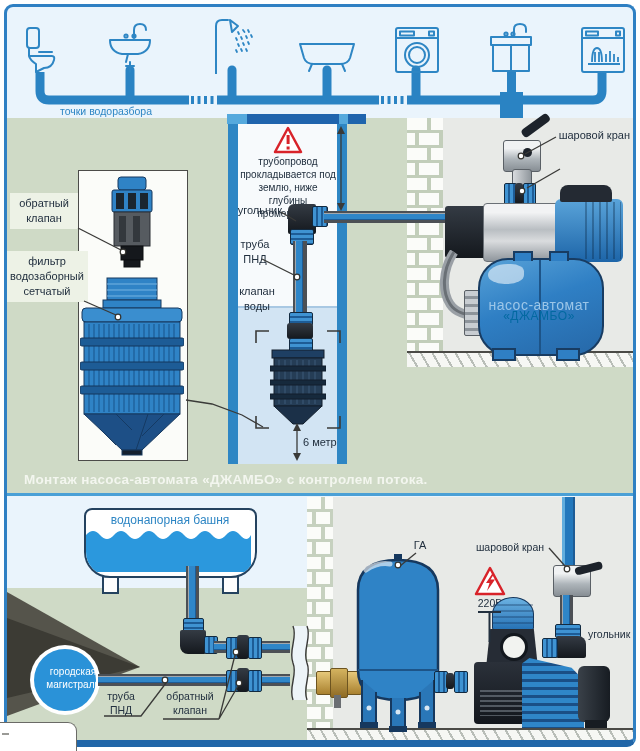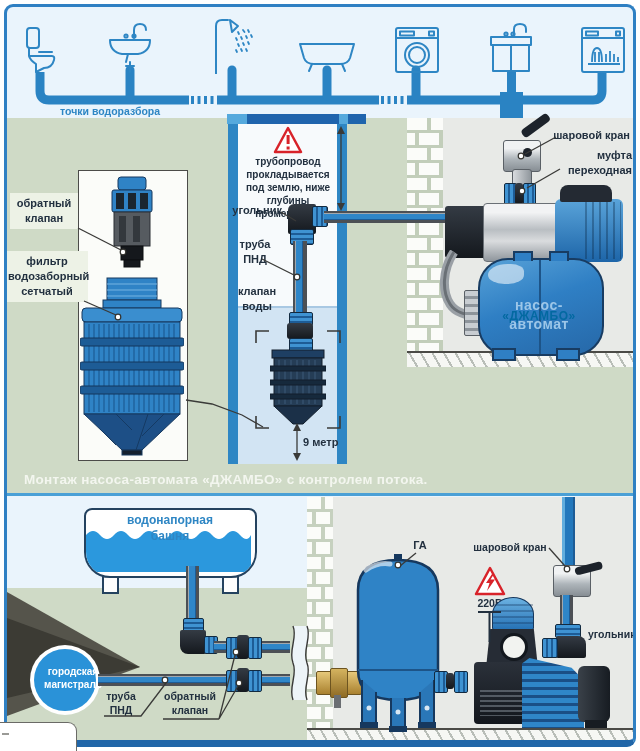--- a/index.html
+++ b/index.html
@@ -1,19 +1,19 @@
 <!DOCTYPE html>
 <html><head>
 <meta charset="utf-8">
 <style>
   html,body{margin:0;padding:0;background:#fff}
   .stage{position:relative;width:640px;height:751px;background:#fff;overflow:hidden;
          font-family:"Liberation Sans","DejaVu Sans",sans-serif;}
   .abs{position:absolute}
-  .lbl{position:absolute;font-weight:bold;color:#22303f;font-size:11px;line-height:1.35;text-align:center}
+  .lbl{position:absolute;font-weight:normal;color:#22303f;font-size:11px;line-height:1.35;text-align:center}
   .lbl-box{background:#edf2e6;padding:3px 2px}
   .blue-txt{color:#2e86c4}
   .pipe-h{position:absolute;height:12px;background:linear-gradient(180deg,#4c5055 0 2px,#a2a8ad 2px 3px,#2f86c8 3px 8px,#1d5c96 8px 9px,#4c5055 9px 12px)}
   .pipe-v{position:absolute;width:13px;background:linear-gradient(90deg,#4c5055 0 2px,#a2a8ad 2px 3px,#2f86c8 3px 9px,#1d5c96 9px 10px,#4c5055 10px 13px)}
   .nut{position:absolute;background:repeating-linear-gradient(90deg,#3f93d2 0 3px,#1d5c96 3px 5px);border:1px solid #122a40;border-radius:2px}
   .nut-v{position:absolute;background:repeating-linear-gradient(180deg,#3f93d2 0 3px,#1d5c96 3px 5px);border:1px solid #122a40;border-radius:2px}
   .dark-fit{position:absolute;background:linear-gradient(180deg,#343b44,#14181d);border-radius:3px}
   .metal{position:absolute;background:linear-gradient(180deg,#f0f2f3 0 25%,#aeb5ba 60%,#878e94 100%);border:1px solid #5a6066;border-radius:3px}
   .hatch{position:absolute;background:repeating-linear-gradient(60deg,#f6f7f4 0 8px,#b9beb8 8px 10px);border-top:2px solid #4a4a46}
   svg{display:block}
@@ -201,21 +201,21 @@
       <rect x="0" y="18" width="56" height="5" fill="#16293c"></rect>
       <rect x="0" y="32" width="56" height="5" fill="#16293c"></rect>
       <rect x="0" y="46" width="56" height="5" fill="#16293c"></rect>
       <path d="M4,58 H52 L33,76 H23 Z" fill="#1b3048"></path>
     </g>
   </svg>
 
   <div class="lbl" style="left:228px;top:203px;width:54px;text-align:right">угольник</div>
   <div class="lbl" style="left:232px;top:237px;width:46px">труба ПНД</div>
   <div class="lbl" style="left:230px;top:284px;width:54px">клапан воды</div>
-  <div class="lbl" style="left:303px;top:435px;width:46px;text-align:left">9 метр</div>
+  <div class="lbl" style="left:303px;top:435px;width:46px;text-align:left">6 метр</div>
 
   <div class="metal" style="left:503px;top:140px;width:36px;height:30px"></div>
   <div class="abs" style="left:522px;top:128px;width:32px;height:9px;background:#1d232b;border-radius:4px;transform:rotate(-36deg);transform-origin:4px 50%"></div>
   <div class="abs" style="left:523px;top:148px;width:9px;height:9px;background:#1d232b;border-radius:50%"></div>
   <div class="metal" style="left:512px;top:169px;width:18px;height:15px;background:linear-gradient(90deg,#d8dbde,#8f969c)"></div>
   <div class="nut" style="left:504px;top:183px;width:11px;height:22px"></div>
   <div class="dark-fit" style="left:515px;top:183px;width:8px;height:22px"></div>
   <div class="nut" style="left:523px;top:183px;width:11px;height:22px"></div>
 
   <div class="dark-fit" style="left:445px;top:206px;width:42px;height:52px"></div>
@@ -235,21 +235,20 @@
     <div class="abs" style="left:8px;top:4px;width:36px;height:20px;background:rgba(255,255,255,.55);border-radius:60% 40% 50% 50%"></div>
   </div>
   <div class="abs" style="left:513px;top:251px;width:16px;height:8px;background:#2f7fc4;border:2px solid #183c62;border-bottom:none"></div>
   <div class="abs" style="left:549px;top:251px;width:16px;height:8px;background:#2f7fc4;border:2px solid #183c62;border-bottom:none"></div>
   <div class="abs" style="left:492px;top:348px;width:20px;height:9px;background:#2f7fc4;border:2px solid #183c62"></div>
   <div class="abs" style="left:556px;top:348px;width:20px;height:9px;background:#2f7fc4;border:2px solid #183c62"></div>
   <div class="lbl" style="left:488px;top:296px;width:102px;font-size:14px;color:#9cc6e8;letter-spacing:.5px">насос-автомат</div>
   <div class="lbl" style="left:488px;top:308px;width:102px;font-size:12px;color:#0369a1;letter-spacing:.5px">«ДЖАМБО»</div>
 
   <div class="lbl" style="left:540px;top:128px;width:90px;text-align:right">шаровой кран</div>
-  <div class="lbl" style="left:548px;top:148px;width:84px;text-align:right">муфта переходная</div>
 
   <div class="abs" style="left:24px;top:472px;width:604px;font-weight:bold;font-size:13.5px;color:#f3f6ef;letter-spacing:.3px">Монтаж насоса-автомата «ДЖАМБО» с контролем потока.</div>
 
   <div class="abs" style="left:331px;top:497px;width:302px;height:233px;background:#e8eae7"></div>
   <div class="abs" style="left:307px;top:497px;width:26px;height:233px;background:#c6d1bf">
     <svg width="26" height="233" viewBox="0 0 26 233">
       <g stroke="#fbfcf9" stroke-width="12" stroke-dasharray="14 4">
         <line x1="0" y1="6" x2="26" y2="6"></line>
           <line x1="0" y1="21" x2="26" y2="21" stroke-dashoffset="9"></line>
         <line x1="0" y1="36" x2="26" y2="36"></line>

